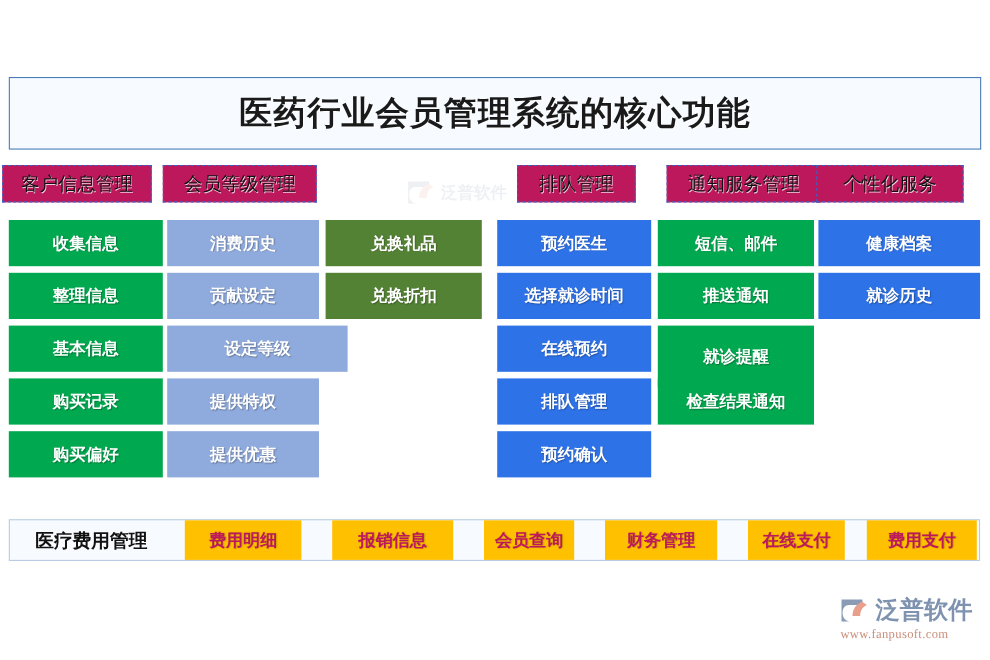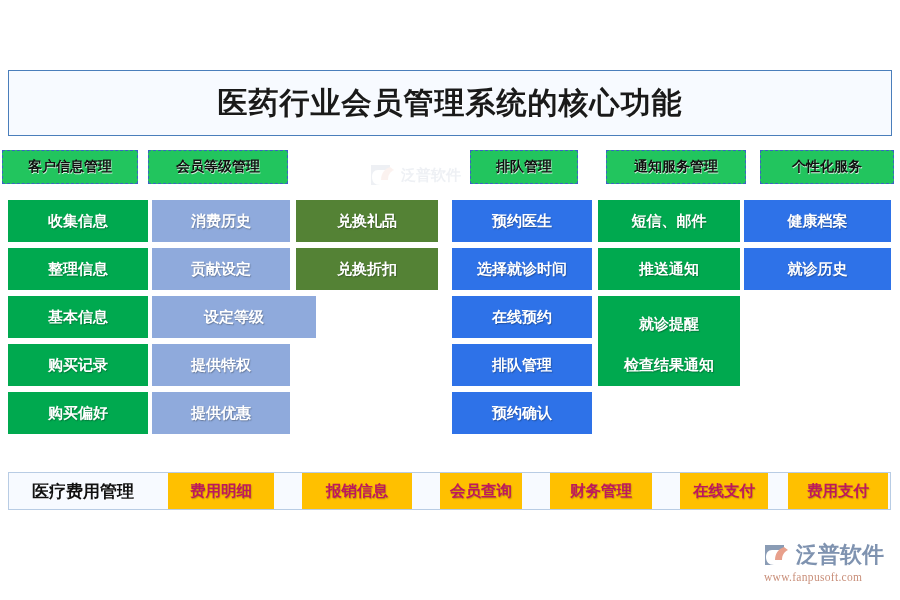--- a/index.html
+++ b/index.html
@@ -50,26 +50,26 @@
     top: 150px;
     width: 900px;
     height: 34px;
   }
   .col-header {
     position: absolute;
     top: 0;
     height: 34px;
     box-sizing: border-box;
     border: 1.6px dashed #3b62c4;
-    background: #22c55e;
-    display: flex;
-    align-items: center;
-    justify-content: center;
-    font-size: 14px;
-    font-weight: bold;
+    background: #be185d;
+    display: flex;
+    align-items: center;
+    justify-content: center;
+    font-size: 17px;
+    font-weight: normal;
     color: #111111;
     white-space: nowrap;
     text-shadow: 0.6px 0.6px 0 rgba(255,255,255,0.8);
   }
 
   
   .cell {
     position: absolute;
     box-sizing: border-box;
     display: flex;
@@ -182,21 +182,21 @@
 
   <div class="title-banner">
     <div class="title-text">医药行业会员管理系统的核心功能</div>
   </div>
 
   <div class="header-strip" id="header-strip">
       <div class="col-header" style="left: 2px; width: 136px;">客户信息管理</div>
       <div class="col-header" style="left: 148px; width: 140px;">会员等级管理</div>
       <div class="col-header" style="left: 470px; width: 108px;">排队管理</div>
       <div class="col-header" style="left: 606px; width: 140px;">通知服务管理</div>
-      <div class="col-header" style="left: 760px; width: 134px;">个性化服务</div>
+      <div class="col-header" style="left: 742px; width: 134px;">个性化服务</div>
     </div>
 
   <div id="grid">
       <div class="cell c-green" style="left: 8px; width: 140px; top: 200px; height: 42px;">收集信息</div>
       <div class="cell c-green" style="left: 8px; width: 140px; top: 248px; height: 42px;">整理信息</div>
       <div class="cell c-green" style="left: 8px; width: 140px; top: 296px; height: 42px;">基本信息</div>
       <div class="cell c-green" style="left: 8px; width: 140px; top: 344px; height: 42px;">购买记录</div>
       <div class="cell c-green" style="left: 8px; width: 140px; top: 392px; height: 42px;">购买偏好</div>
       <div class="cell c-periw" style="left: 152px; width: 138px; top: 200px; height: 42px;">消费历史</div>
       <div class="cell c-periw" style="left: 152px; width: 138px; top: 248px; height: 42px;">贡献设定</div>

